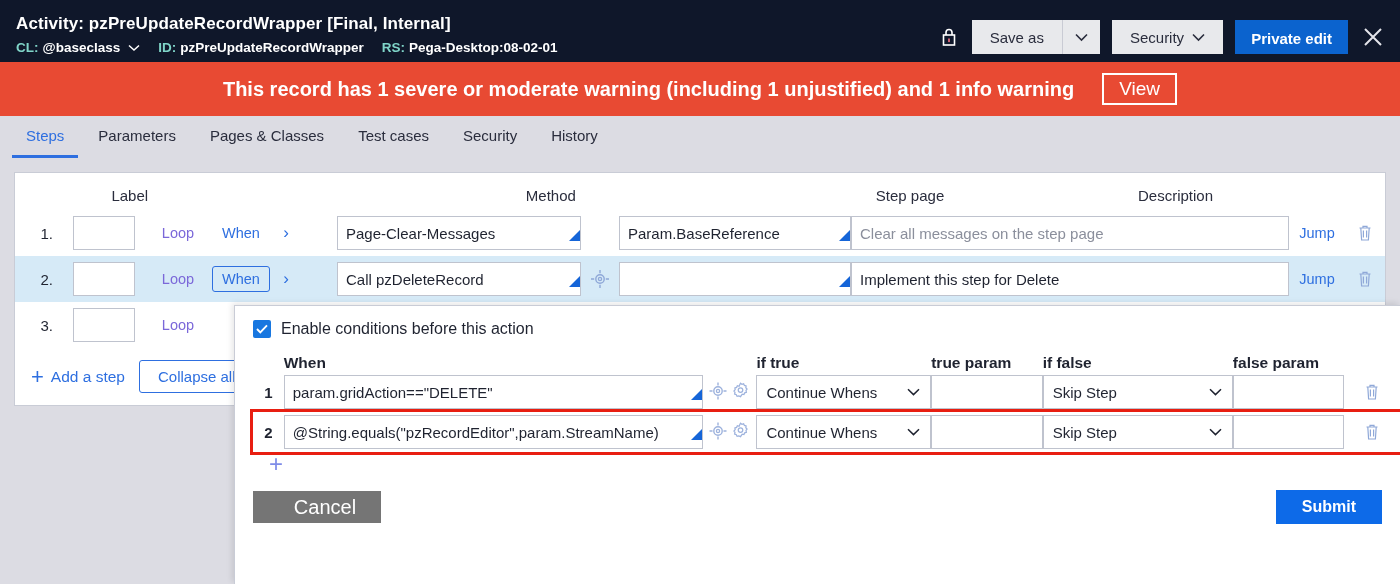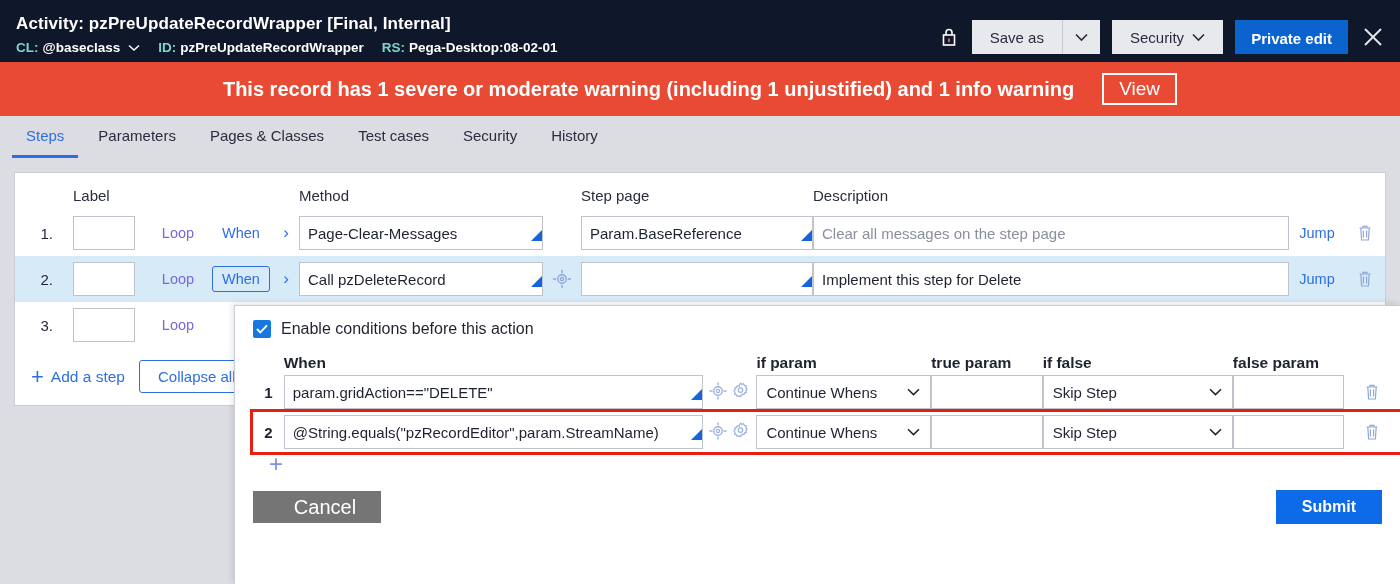--- a/index.html
+++ b/index.html
@@ -61,29 +61,29 @@
     display:flex; align-items:center; padding:0 14px; font-size:15px;
     color:#2a2d3d; cursor:pointer; border-bottom:3px solid transparent;
   }
   .tab.active { color:#2e6fe0; border-bottom-color:#2e6fe0; }
 
   
   .card {
     position:absolute; left:14px; top:172px; width:1372px; height:234px;
     background:#fff; border:1px solid #c9ccd6;
   }
-  .col-hdr { display:flex; font-size:15px; color:#2a2d3d; padding:14px 0 6px 0; }
+  .col-hdr { display:flex; font-size:15px; color:#2a2d3d; padding:14px 0 6px 0;gap:40px; }
   .row { display:flex; align-items:center; height:46px; }
   .row.sel { background:#d6eaf7; }
   .c-num  { width:46px; text-align:right; padding-right:8px; font-size:15px; }
   .c-label{ width:86px; padding-left:12px; }
   .c-loop { width:62px; text-align:center; color:#7b68d9; font-size:14.5px; cursor:pointer; }
   .c-when { width:64px; text-align:center; color:#2e6fe0; font-size:14.5px; cursor:pointer; }
   .c-chev { width:26px; text-align:center; color:#2e6fe0; font-size:17px; cursor:pointer; }
-  .c-method{ width:244px; }
+  .c-method{ width:244px;margin-left:38px; }
   .c-gear  { width:38px; display:flex; align-items:center; justify-content:center; }
   .c-page  { width:232px; }
   .c-desc  { flex:1; }
   .c-jump  { width:56px; text-align:center; color:#2e6fe0; font-size:14.5px; cursor:pointer; }
   .c-del   { width:40px; display:flex; align-items:center; justify-content:center; }
 
   .inp {
     height:34px; border:1px solid #bfc3ce; background:#fff; width:100%;
     font-family:inherit; font-size:15px; padding:0 8px; color:#1f2330; outline:none;
   }
@@ -336,21 +336,21 @@
         </svg>
     </span>
     <span>Enable conditions before this action</span>
   </div>
 
   <div class="cond-wrap">
     <div class="cond-hdr">
       <span class="k-num"></span>
       <span class="k-when">When</span>
       <span class="k-icons"></span>
-      <span class="k-true">if param</span>
+      <span class="k-true">if true</span>
       <span class="k-tparam">true param</span>
       <span class="k-false">if false</span>
       <span class="k-fparam">false param</span>
       <span class="k-del"></span>
     </div>
 
     <div class="cond-row">
       <span class="k-num">1</span>
       <span class="k-when">
         <span class="fieldwrap">

